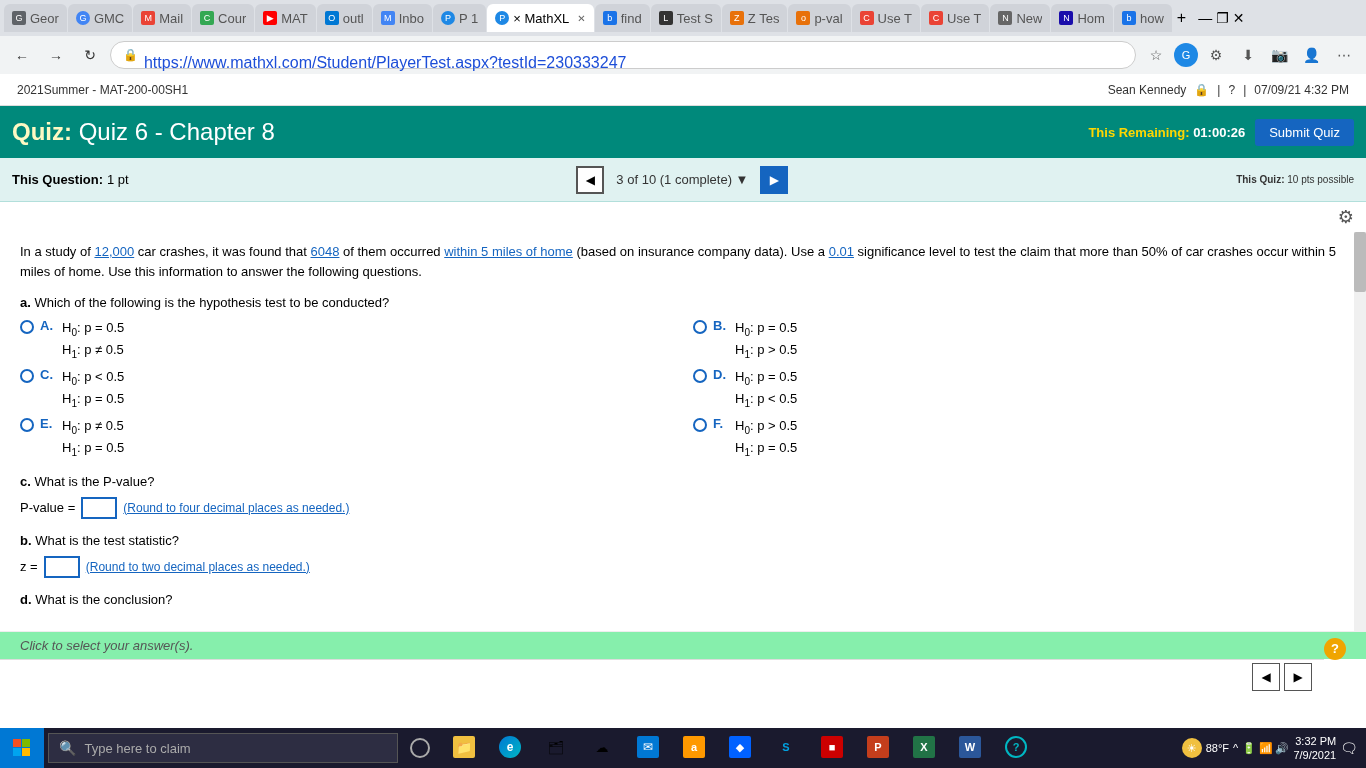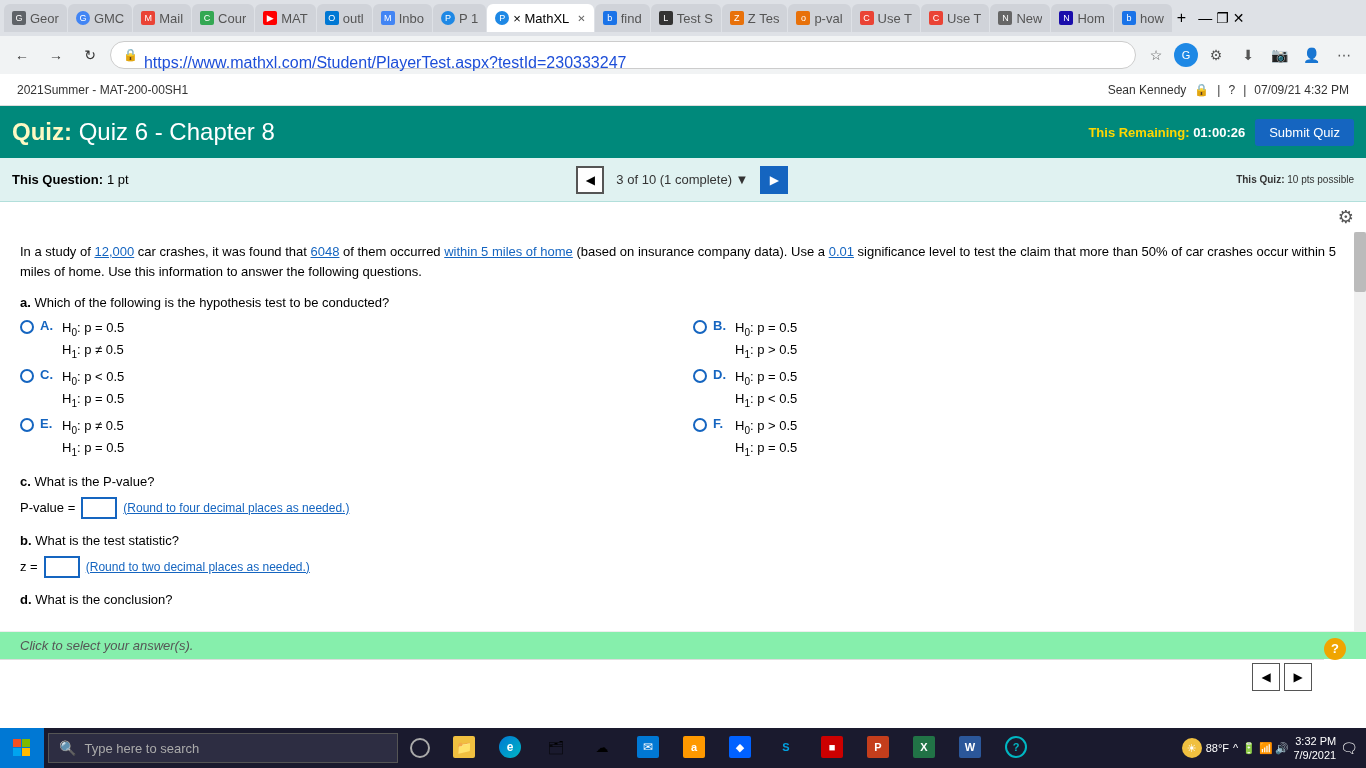--- a/index.html
+++ b/index.html
@@ -361,21 +361,21 @@
   <div class="taskbar-start">
     <svg width="18" height="18" viewBox="0 0 18 18" fill="none">
       <rect width="8" height="8" fill="#f25022"></rect>
       <rect x="9" width="8" height="8" fill="#7fba00"></rect>
       <rect y="9" width="8" height="8" fill="#00a4ef"></rect>
       <rect x="9" y="9" width="8" height="8" fill="#ffb900"></rect>
     </svg>
   </div>
   <div class="taskbar-search">
     <span class="taskbar-search-icon">🔍</span>
-    <span class="taskbar-search-text">Type here to search</span>
+    <span class="taskbar-search-text">Type here to claim</span>
   </div>
   <div style="width:36px;height:40px;display:flex;align-items:center;justify-content:center;cursor:pointer;">
     <div style="width:20px;height:20px;border-radius:50%;border:2px solid #aaa;display:flex;align-items:center;justify-content:center;"></div>
   </div>
   <div class="taskbar-icons">
 
     <div class="taskbar-icon-btn">
       <div style="width:22px;height:22px;background:#f0c040;border-radius:2px;display:flex;align-items:center;justify-content:center;font-size:13px;">📁</div>
     </div>
 

